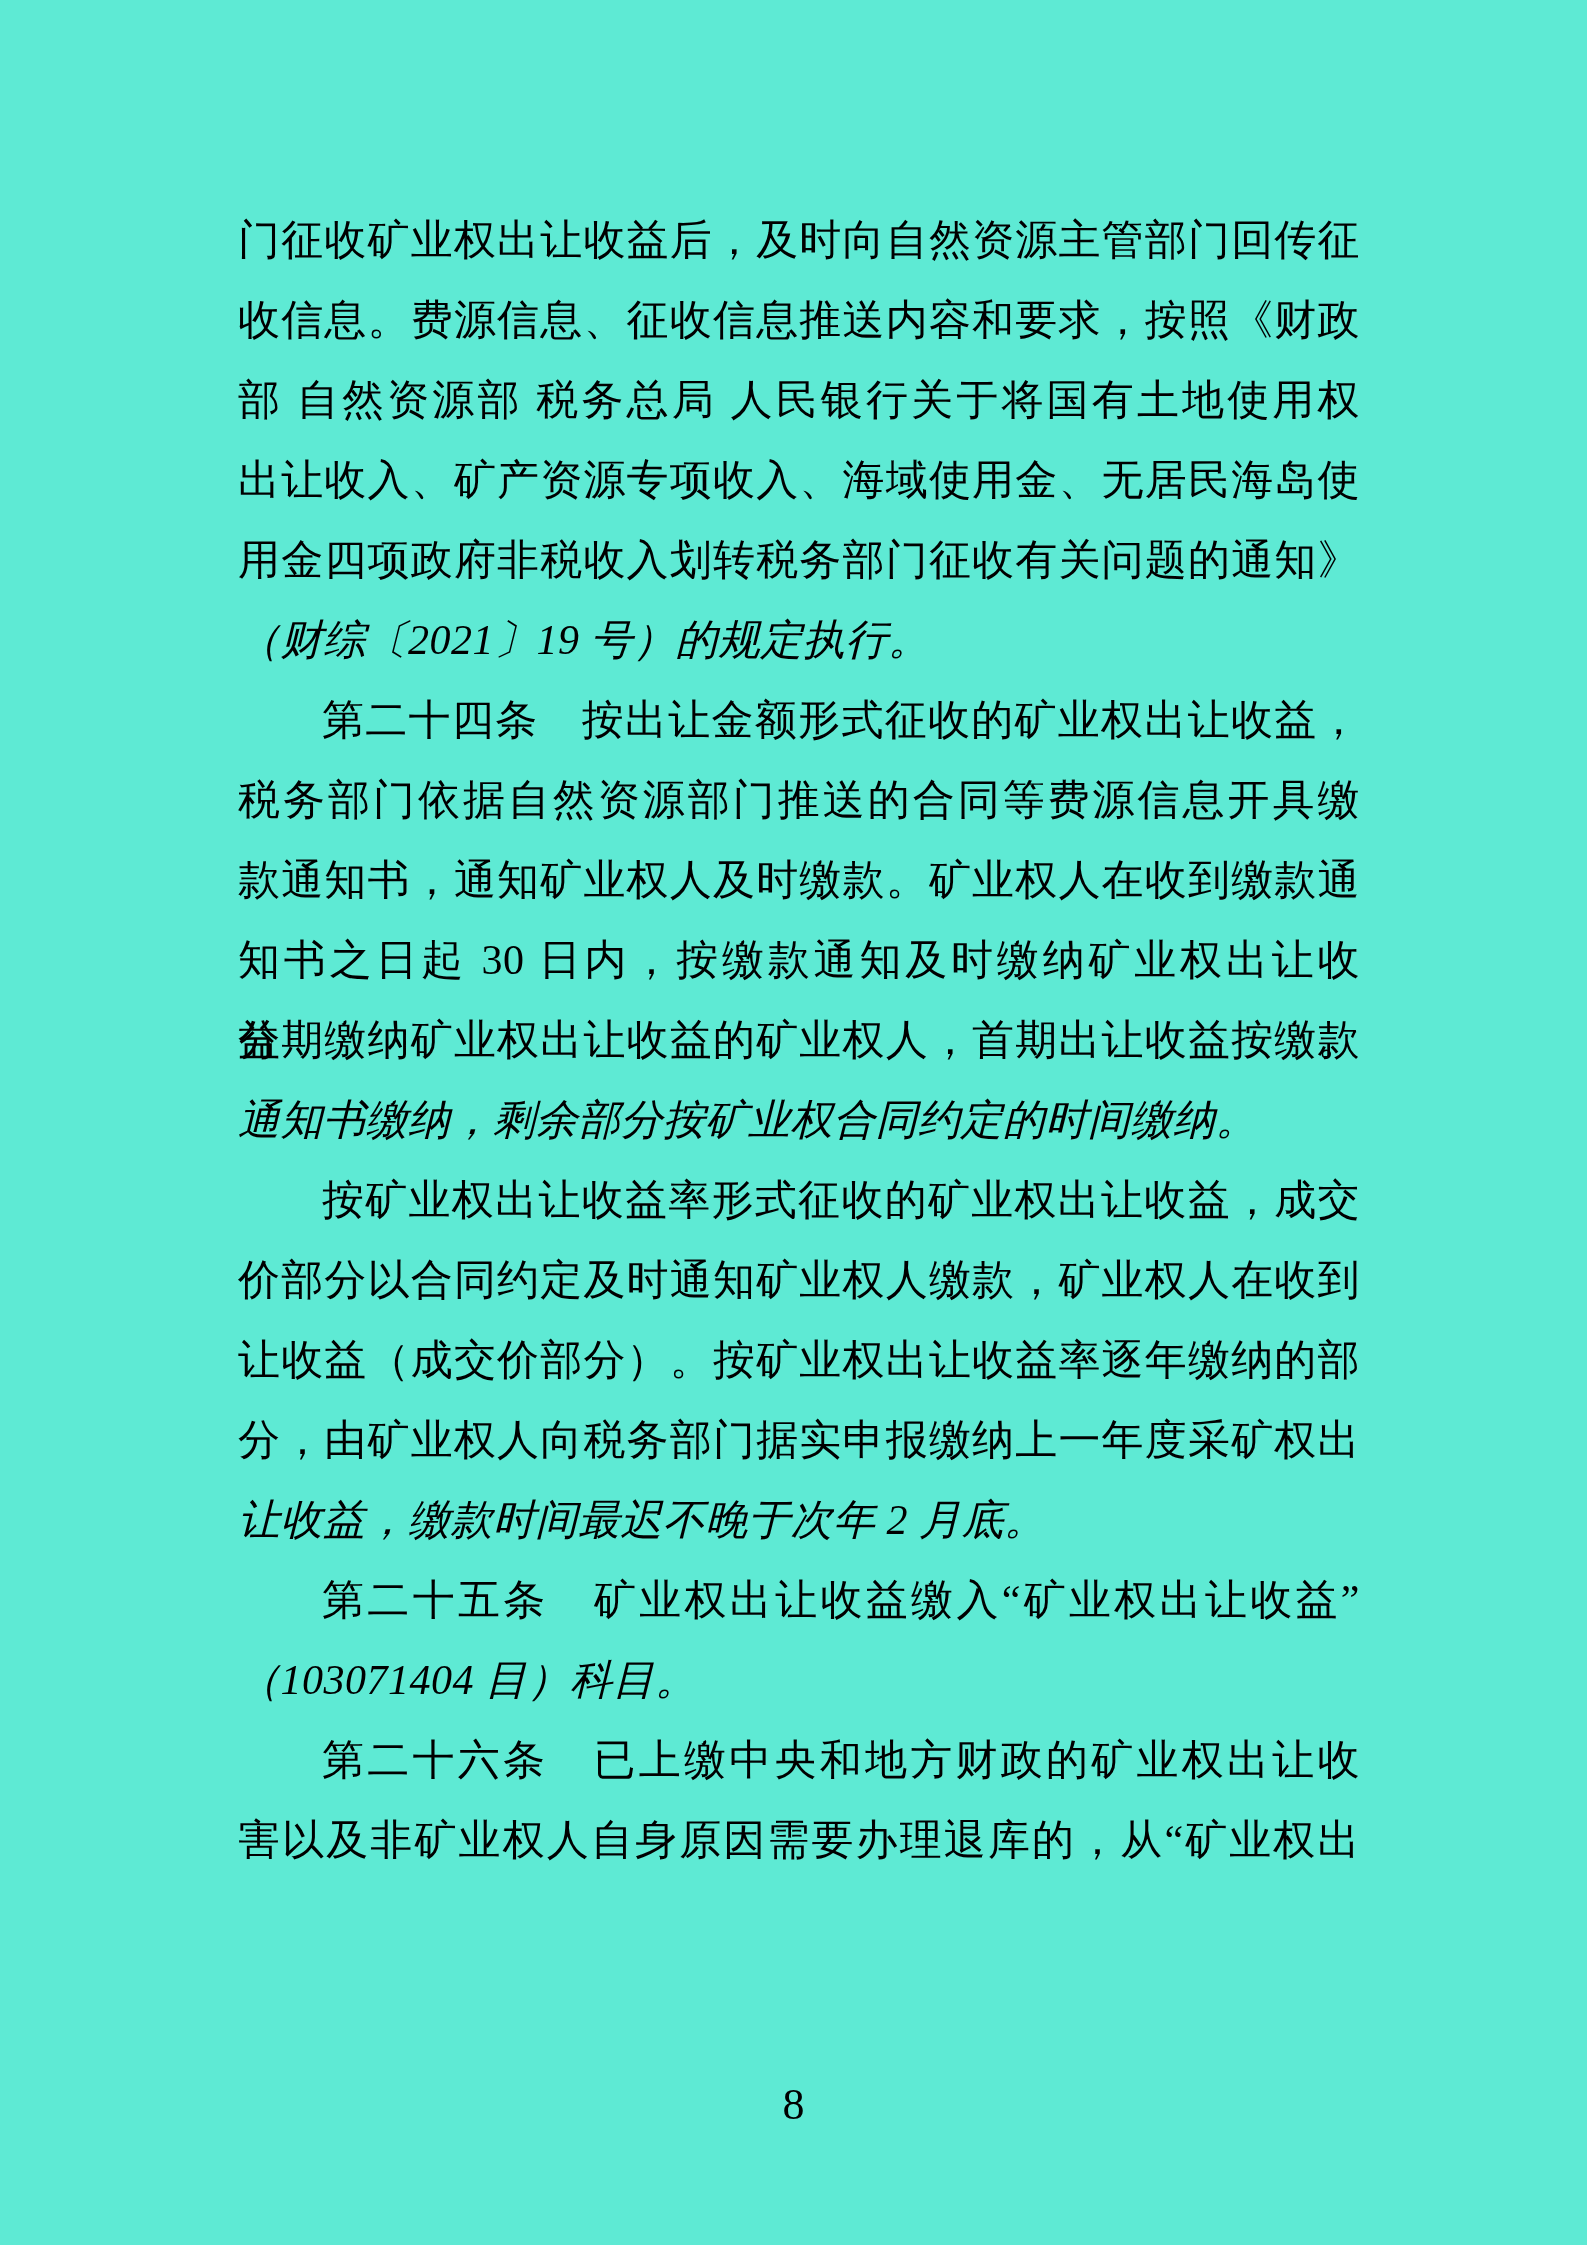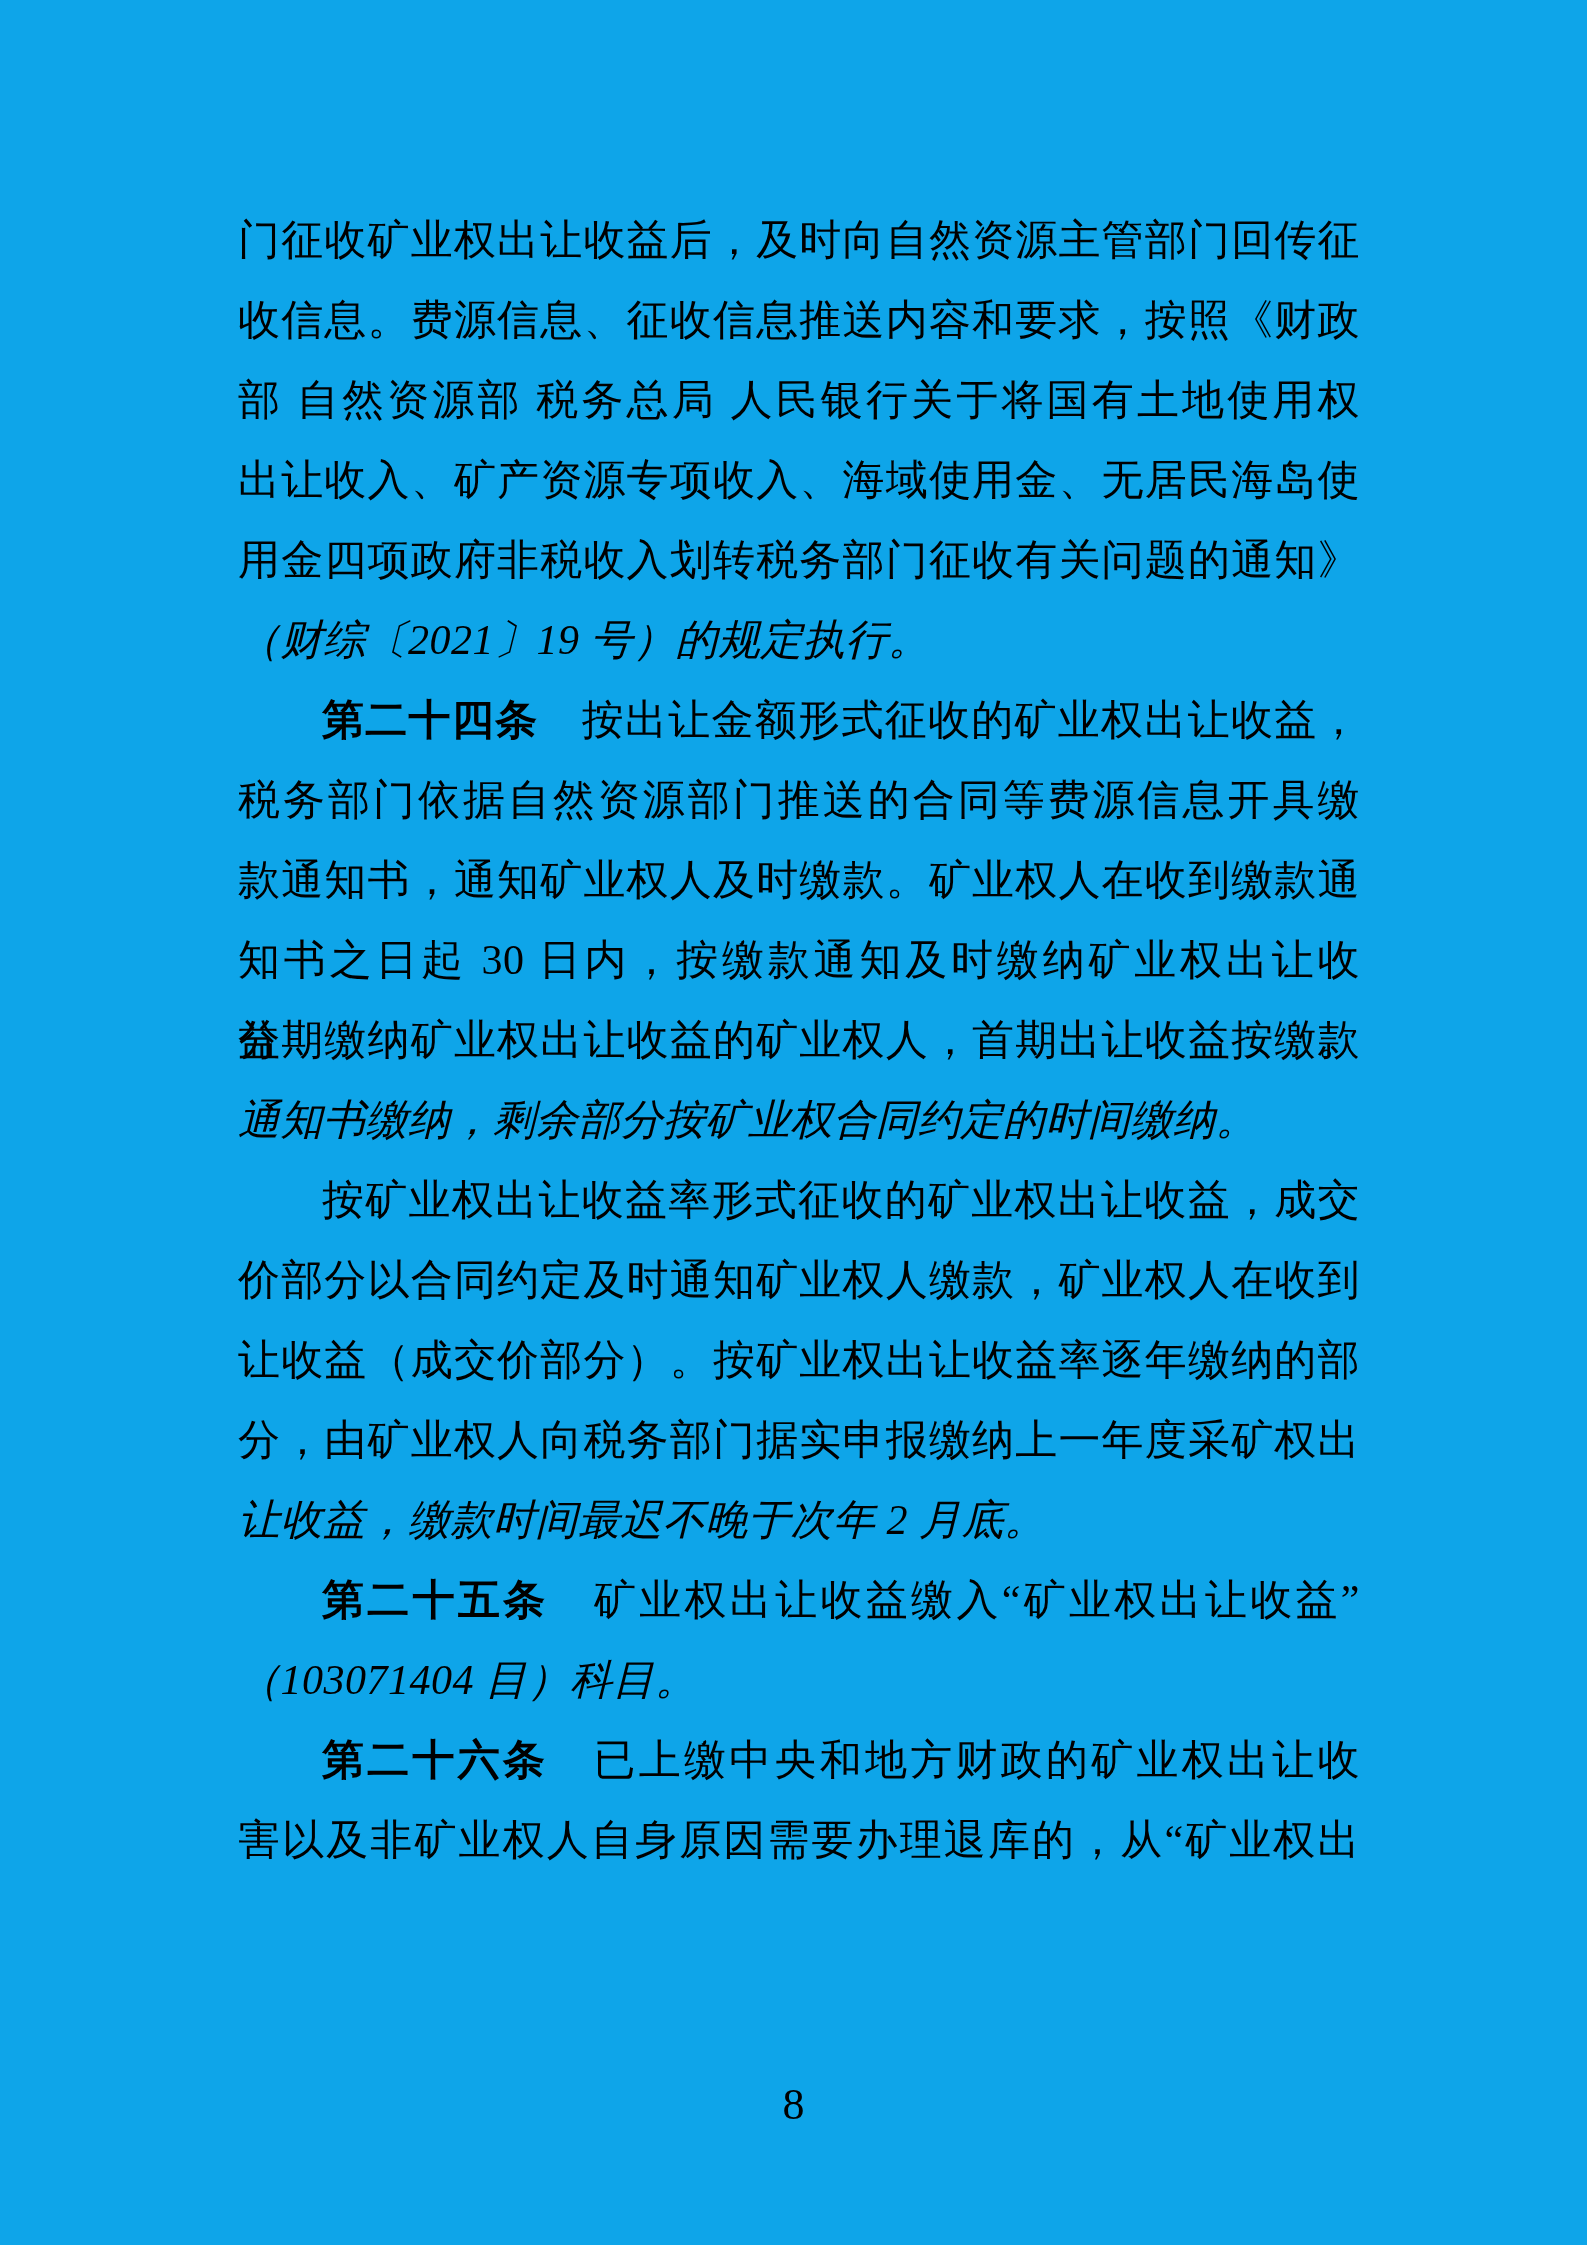--- a/index.html
+++ b/index.html
@@ -12,21 +12,21 @@
     height: 2245px;
     position: relative;
     font-family: "Liberation Serif", "DejaVu Serif", serif;
     color: #000000;
   }
   .page {
     position: absolute;
     left: 0; top: 0;
     width: 1587px;
     height: 2245px;
-    background: #0ea5e9;
+    background: #5eead4;
     overflow: hidden;
   }
   .doc {
     position: absolute;
     left: 238px;
     top: 200px;
     width: 1122px;
   }
   .para {
     margin: 0;
@@ -42,21 +42,21 @@
     letter-spacing: 0.5px;
   }
   .line.end {
     text-align-last: left;
     font-style: italic;
   }
   .line.indent {
     text-indent: 84px;
   }
   .art {
-    font-weight: bold;
+    font-weight: normal;
     margin-top: 48px;
   }
   .page-number {
     position: absolute;
     left: 0;
     top: 2082px;
     width: 100%;
     text-align: center;
     font-size: 44px;
     line-height: 46px;

